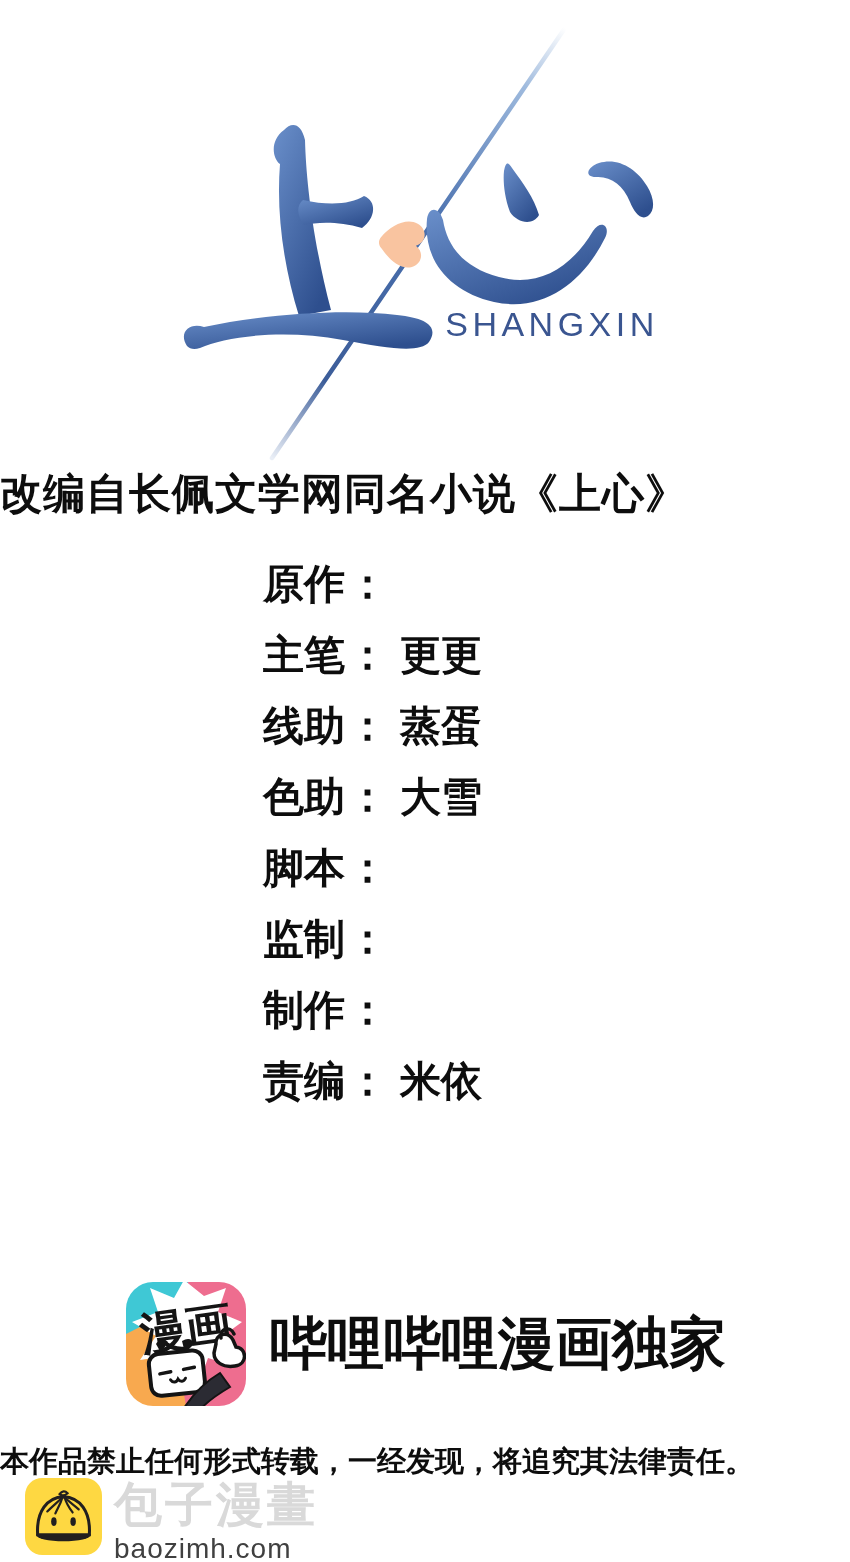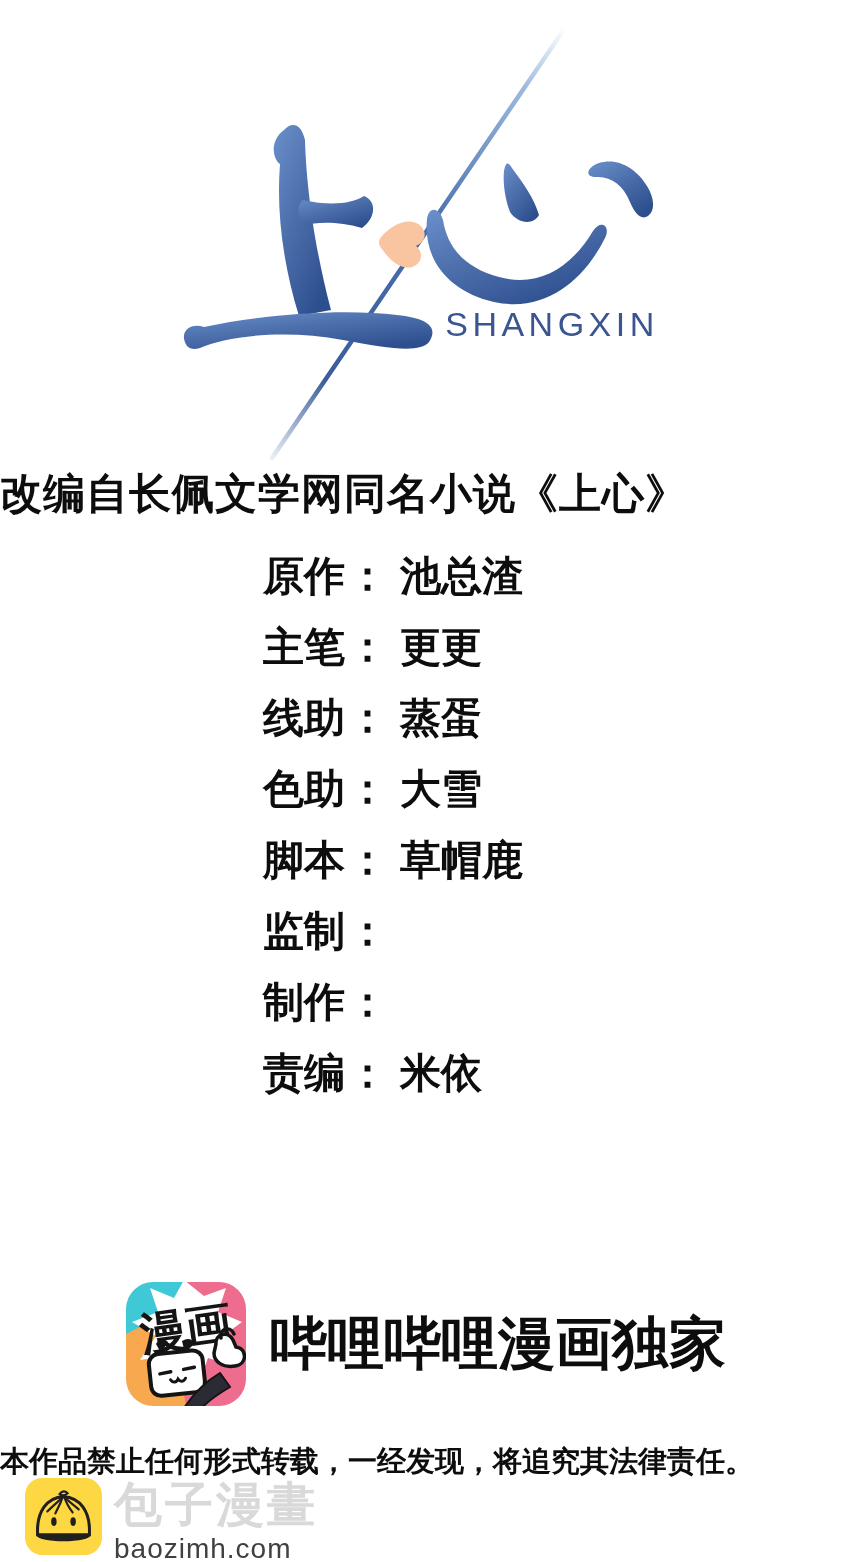--- a/index.html
+++ b/index.html
@@ -13,21 +13,21 @@
   .logo-wrap{position:absolute;top:0;left:0;width:850px;height:445px;}
 
   
   .subtitle{
     position:absolute;top:448px;left:0;width:810px;text-align:left;
     font-size:42px;font-weight:800;letter-spacing:1px;white-space:nowrap;
   }
 
   
   .credits{position:absolute;top:531px;left:263px;}
-  .credit-row{height:71px;display:flex;align-items:flex-start;font-size:41px;font-weight:700;}
+  .credit-row{height:71px;display:flex;align-items:center;font-size:41px;font-weight:700;}
   .credit-colon{margin:0 12px 0 2px;}
   .credit-name{white-space:pre;}
 
   
   .publisher{position:absolute;left:124px;top:1262px;display:flex;align-items:center;}
   .publisher-icon{width:124px;height:128px;flex:0 0 auto;}
   .publisher-label{
     font-size:57px;font-weight:900;margin-left:22px;letter-spacing:0px;white-space:nowrap;text-align:center;
   }
 
@@ -94,41 +94,39 @@
       <text x="552" y="318" text-anchor="middle" font-size="34" letter-spacing="4.5" font-weight="500" fill="#3a5590">SHANGXIN</text>
     </svg>
   </div>
 
   <div class="subtitle">改编自长佩文学网同名小说《上心》</div>
 
   <div class="credits">
     <div class="credit-row">
       <span class="credit-role">原作</span>
         <span class="credit-colon">：</span>
-        <span class="credit-name">池总渣</span>
     </div>
     <div class="credit-row">
       <span class="credit-role">主笔</span>
         <span class="credit-colon">：</span>
         <span class="credit-name">更更</span>
     </div>
     <div class="credit-row">
       <span class="credit-role">线助</span>
         <span class="credit-colon">：</span>
         <span class="credit-name">蒸蛋</span>
     </div>
     <div class="credit-row">
       <span class="credit-role">色助</span>
         <span class="credit-colon">：</span>
         <span class="credit-name">大雪</span>
     </div>
     <div class="credit-row">
       <span class="credit-role">脚本</span>
         <span class="credit-colon">：</span>
-        <span class="credit-name">草帽鹿</span>
     </div>
     <div class="credit-row">
       <span class="credit-role">监制</span>
         <span class="credit-colon">：</span>
     </div>
     <div class="credit-row">
       <span class="credit-role">制作</span>
         <span class="credit-colon">：</span>
     </div>
     <div class="credit-row">

